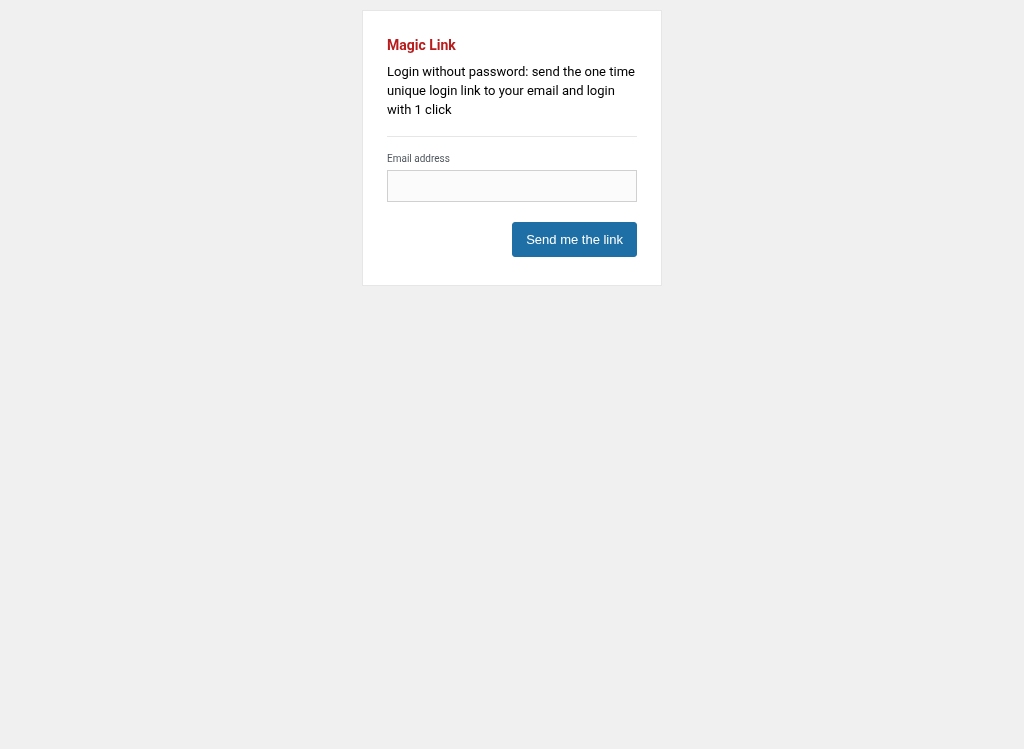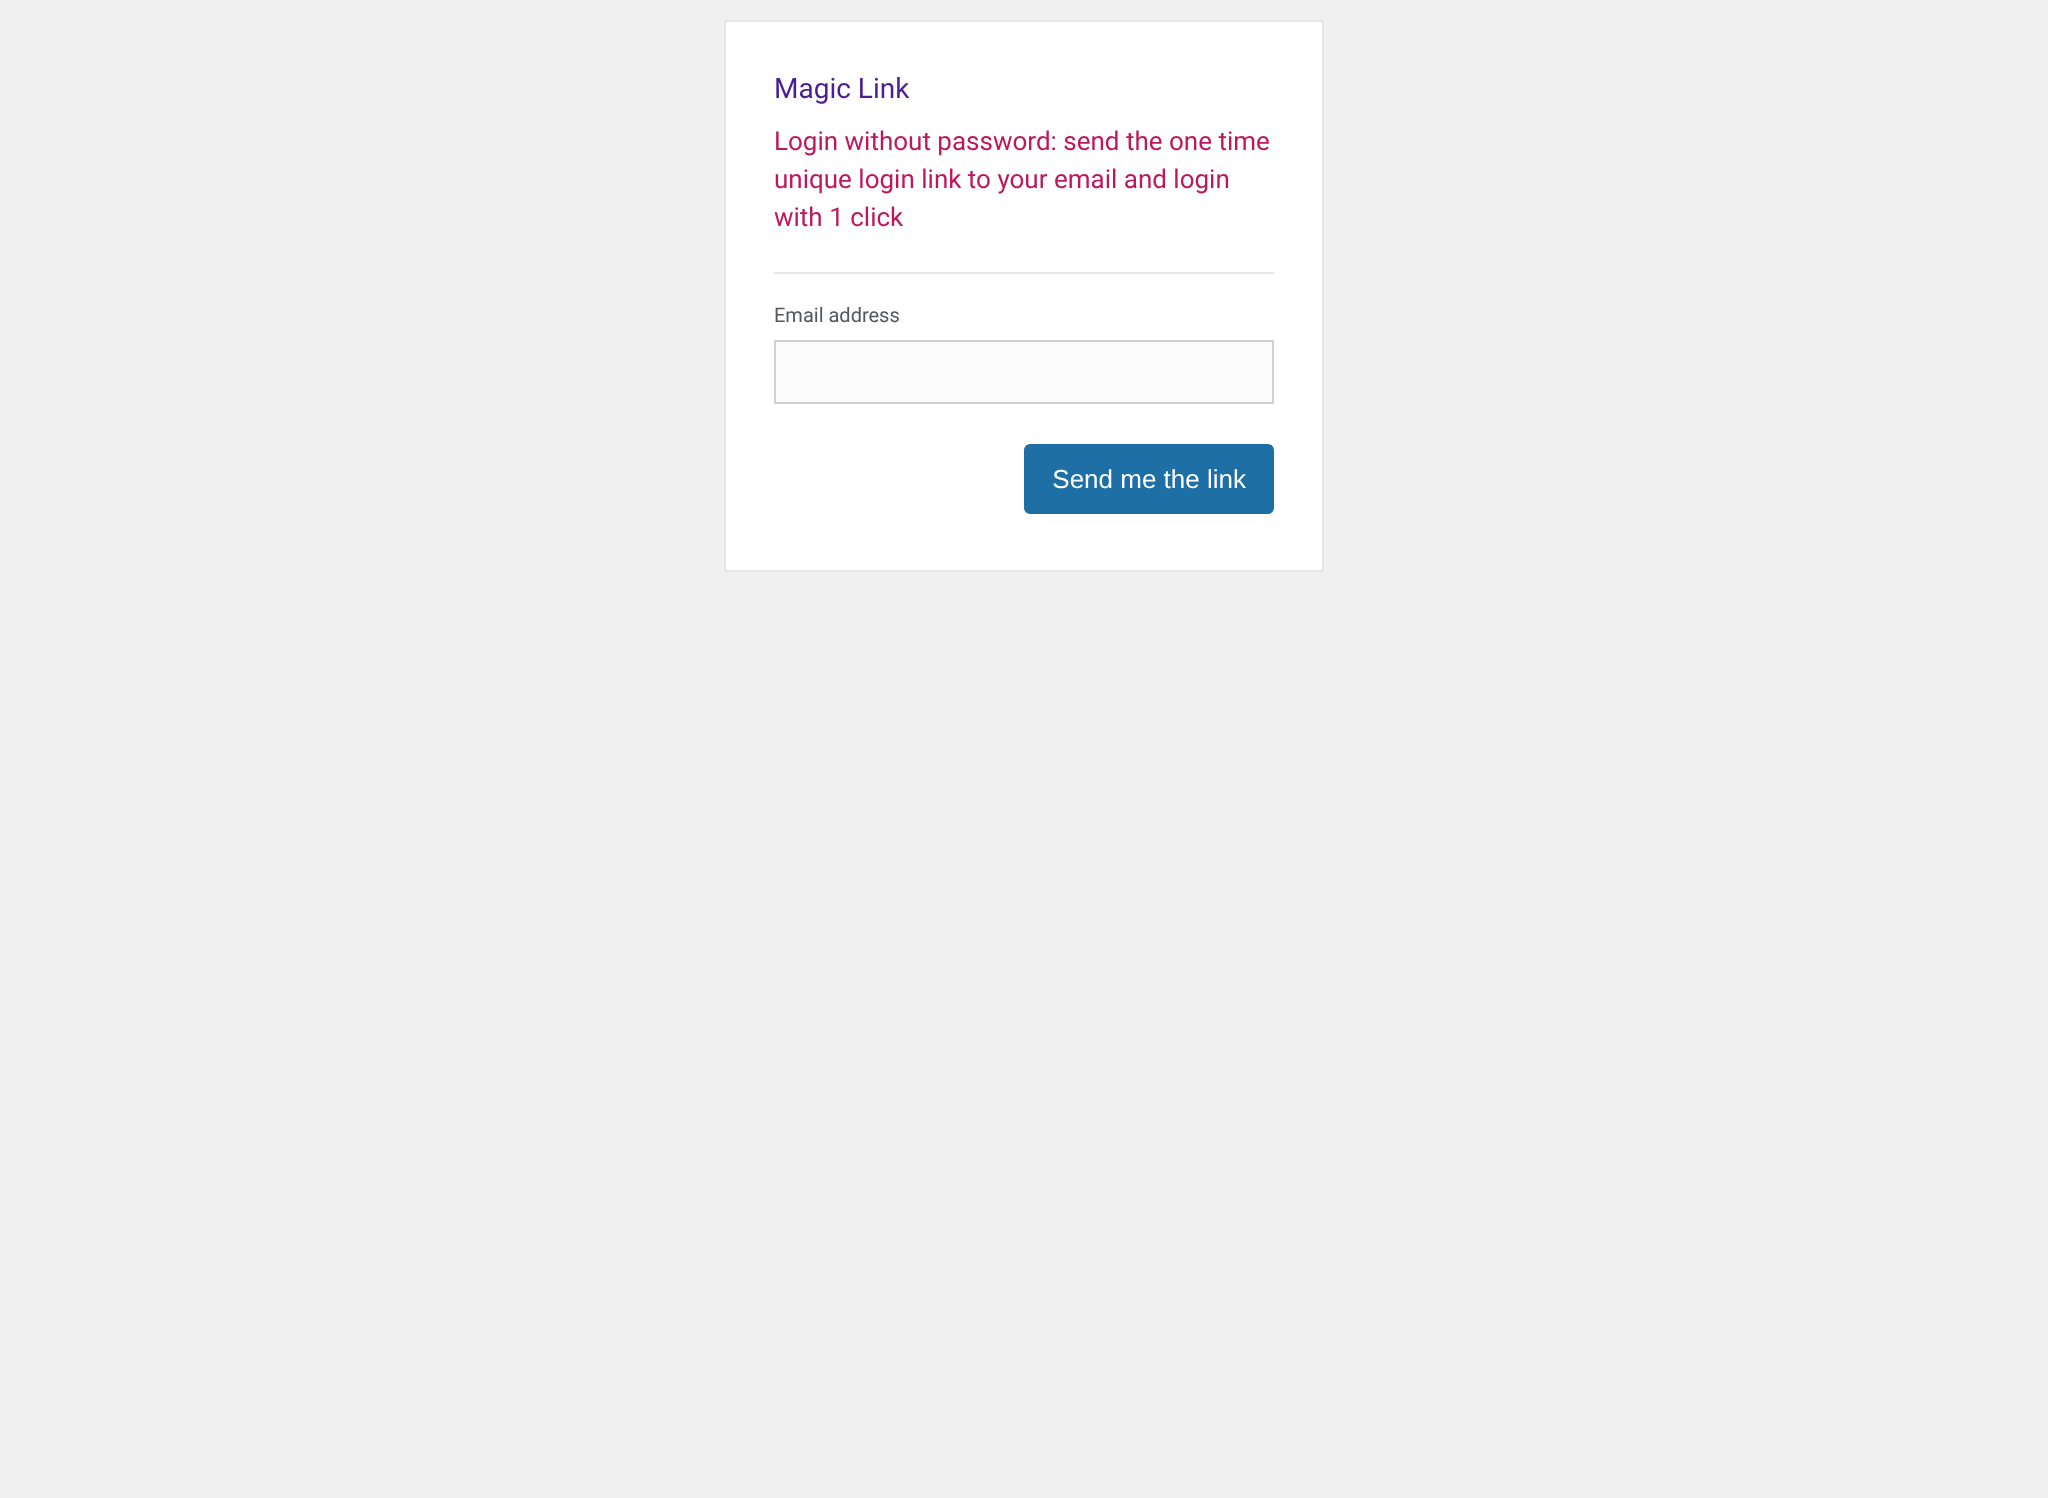--- a/index.html
+++ b/index.html
@@ -15,27 +15,27 @@
     }
     .card {
       background: #ffffff;
       width: 300px;
       margin: 10px auto 0 auto;
       padding: 26px 24px 28px 24px;
       border: 1px solid #e6e6e6;
     }
     .card-title {
       font-size: 14px;
-      font-weight: 400;
-      color: #4c1d95;
+      font-weight: 700;
+      color: #b91c1c;
       margin-bottom: 10px;
     }
     .card-desc {
       font-size: 13px;
-      color: #be185d;
+      color: #000000;
       line-height: 1.45;
       margin-bottom: 16px;
     }
     .divider {
       border: none;
       border-top: 1px solid #e6e6e6;
       margin: 0 0 16px 0;
     }
     .field-label {
       display: block;

